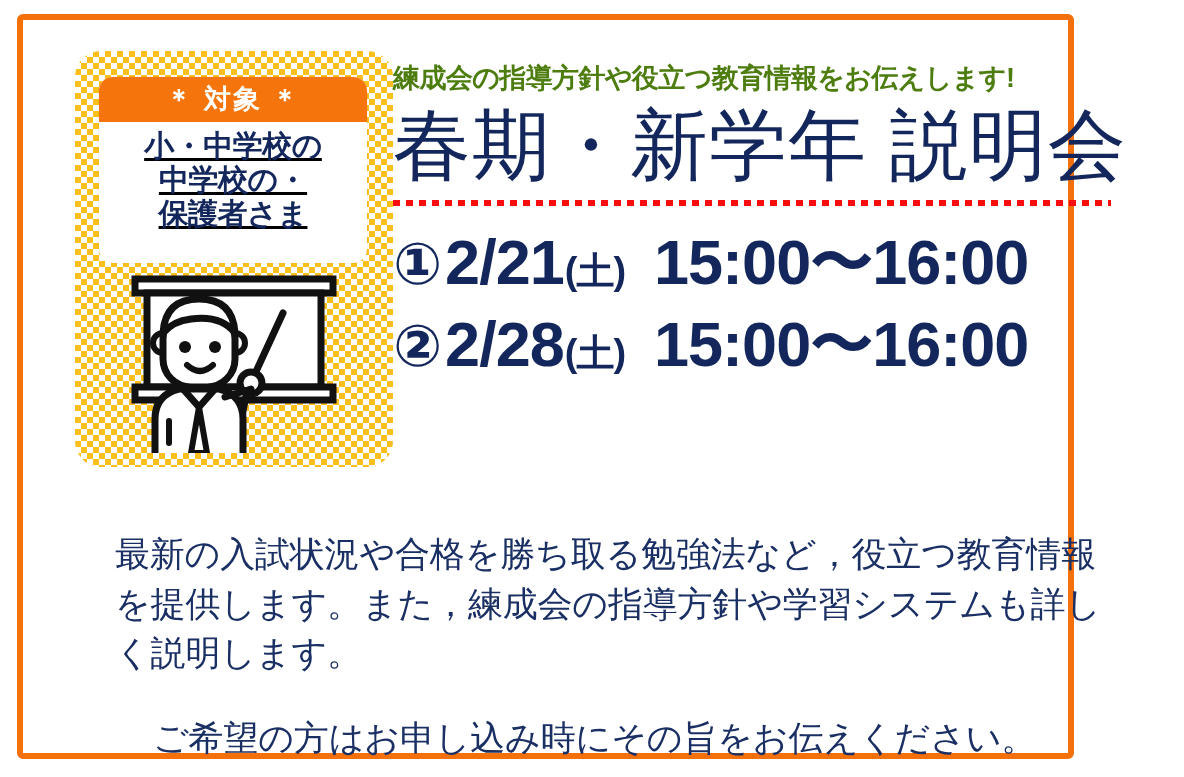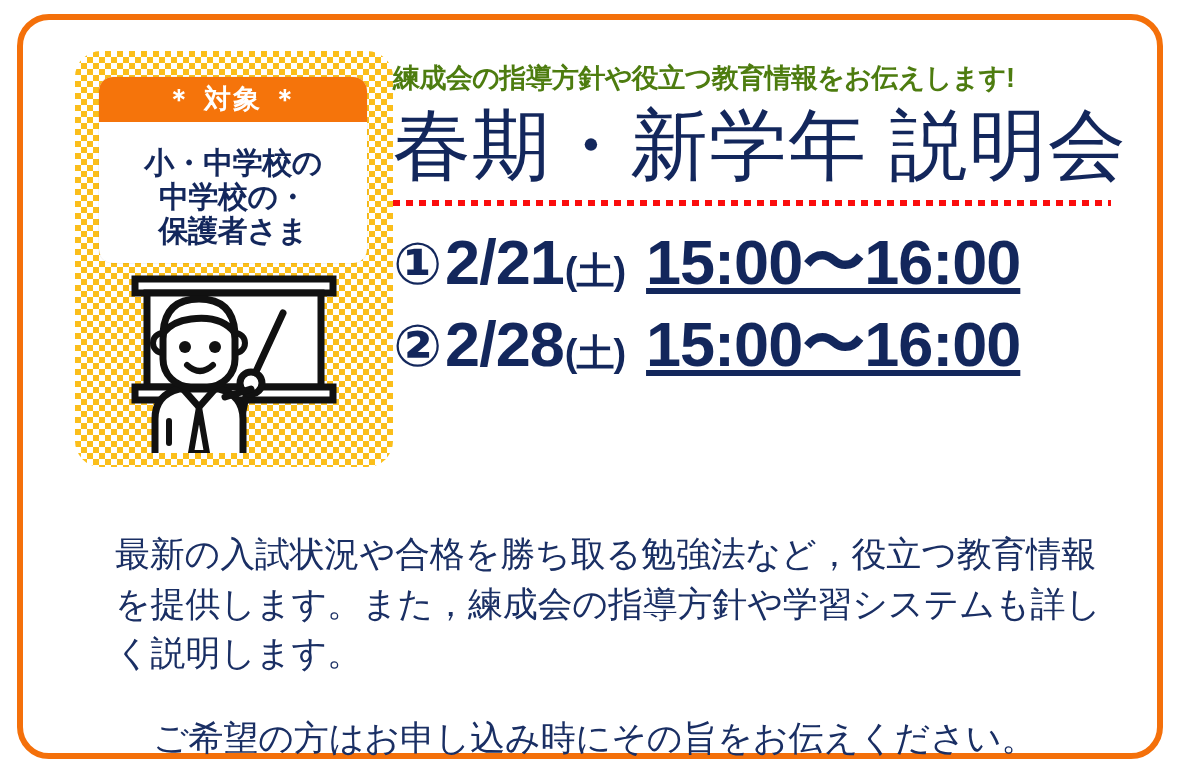--- a/index.html
+++ b/index.html
@@ -12,25 +12,25 @@
     height: 777px;
     font-family: "Liberation Sans", "DejaVu Sans", sans-serif;
     overflow: hidden;
   }
 
   
   #flyer-card {
     position: absolute;
     left: 17px;
     top: 14px;
-    width: 1146px;
+    width: 1057px;
     height: 745px;
     box-sizing: border-box;
     border: 6px solid #F4700A;
-    border-radius: 32px;
+    border-radius: 6px;
     background: #ffffff;
   }
 
   
   #audience-panel {
     position: absolute;
     left: 52px;
     top: 31px;
     width: 318px;
     height: 416px;
@@ -66,22 +66,23 @@
   #audience-header-label {
     color: #ffffff;
     font-size: 27px;
     font-weight: bold;
     letter-spacing: 2px;
     line-height: 1;
     white-space: nowrap;
   }
 
   #audience-lines {
-    padding-top: 24px;
+    padding-top: 7px;
     text-align: center;
+    text-decoration: underline;
   }
   .audience-line {
     color: #13275C;
     font-size: 30px;
     font-weight: bold;
     line-height: 1.14;
     letter-spacing: -0.5px;
     white-space: nowrap;
   }
 
@@ -140,21 +141,21 @@
     font-weight: bold;
     line-height: 1.3;
     letter-spacing: -1px;
     white-space: nowrap;
     display: flex;
     align-items: baseline;
   }
   .schedule-marker { font-size: 58px; }
   .schedule-date   { margin-left: 4px; }
   .schedule-day    { font-size: 38px; margin-left: 1px; }
-  .schedule-time   { margin-left: 21px; text-decoration: underline; }
+  .schedule-time   { margin-left: 29px; }
 
   
   #body-copy {
     position: absolute;
     left: 92px;
     top: 474px;
     width: 1010px;
     color: #1A2F64;
   }
   #description-paragraph {

